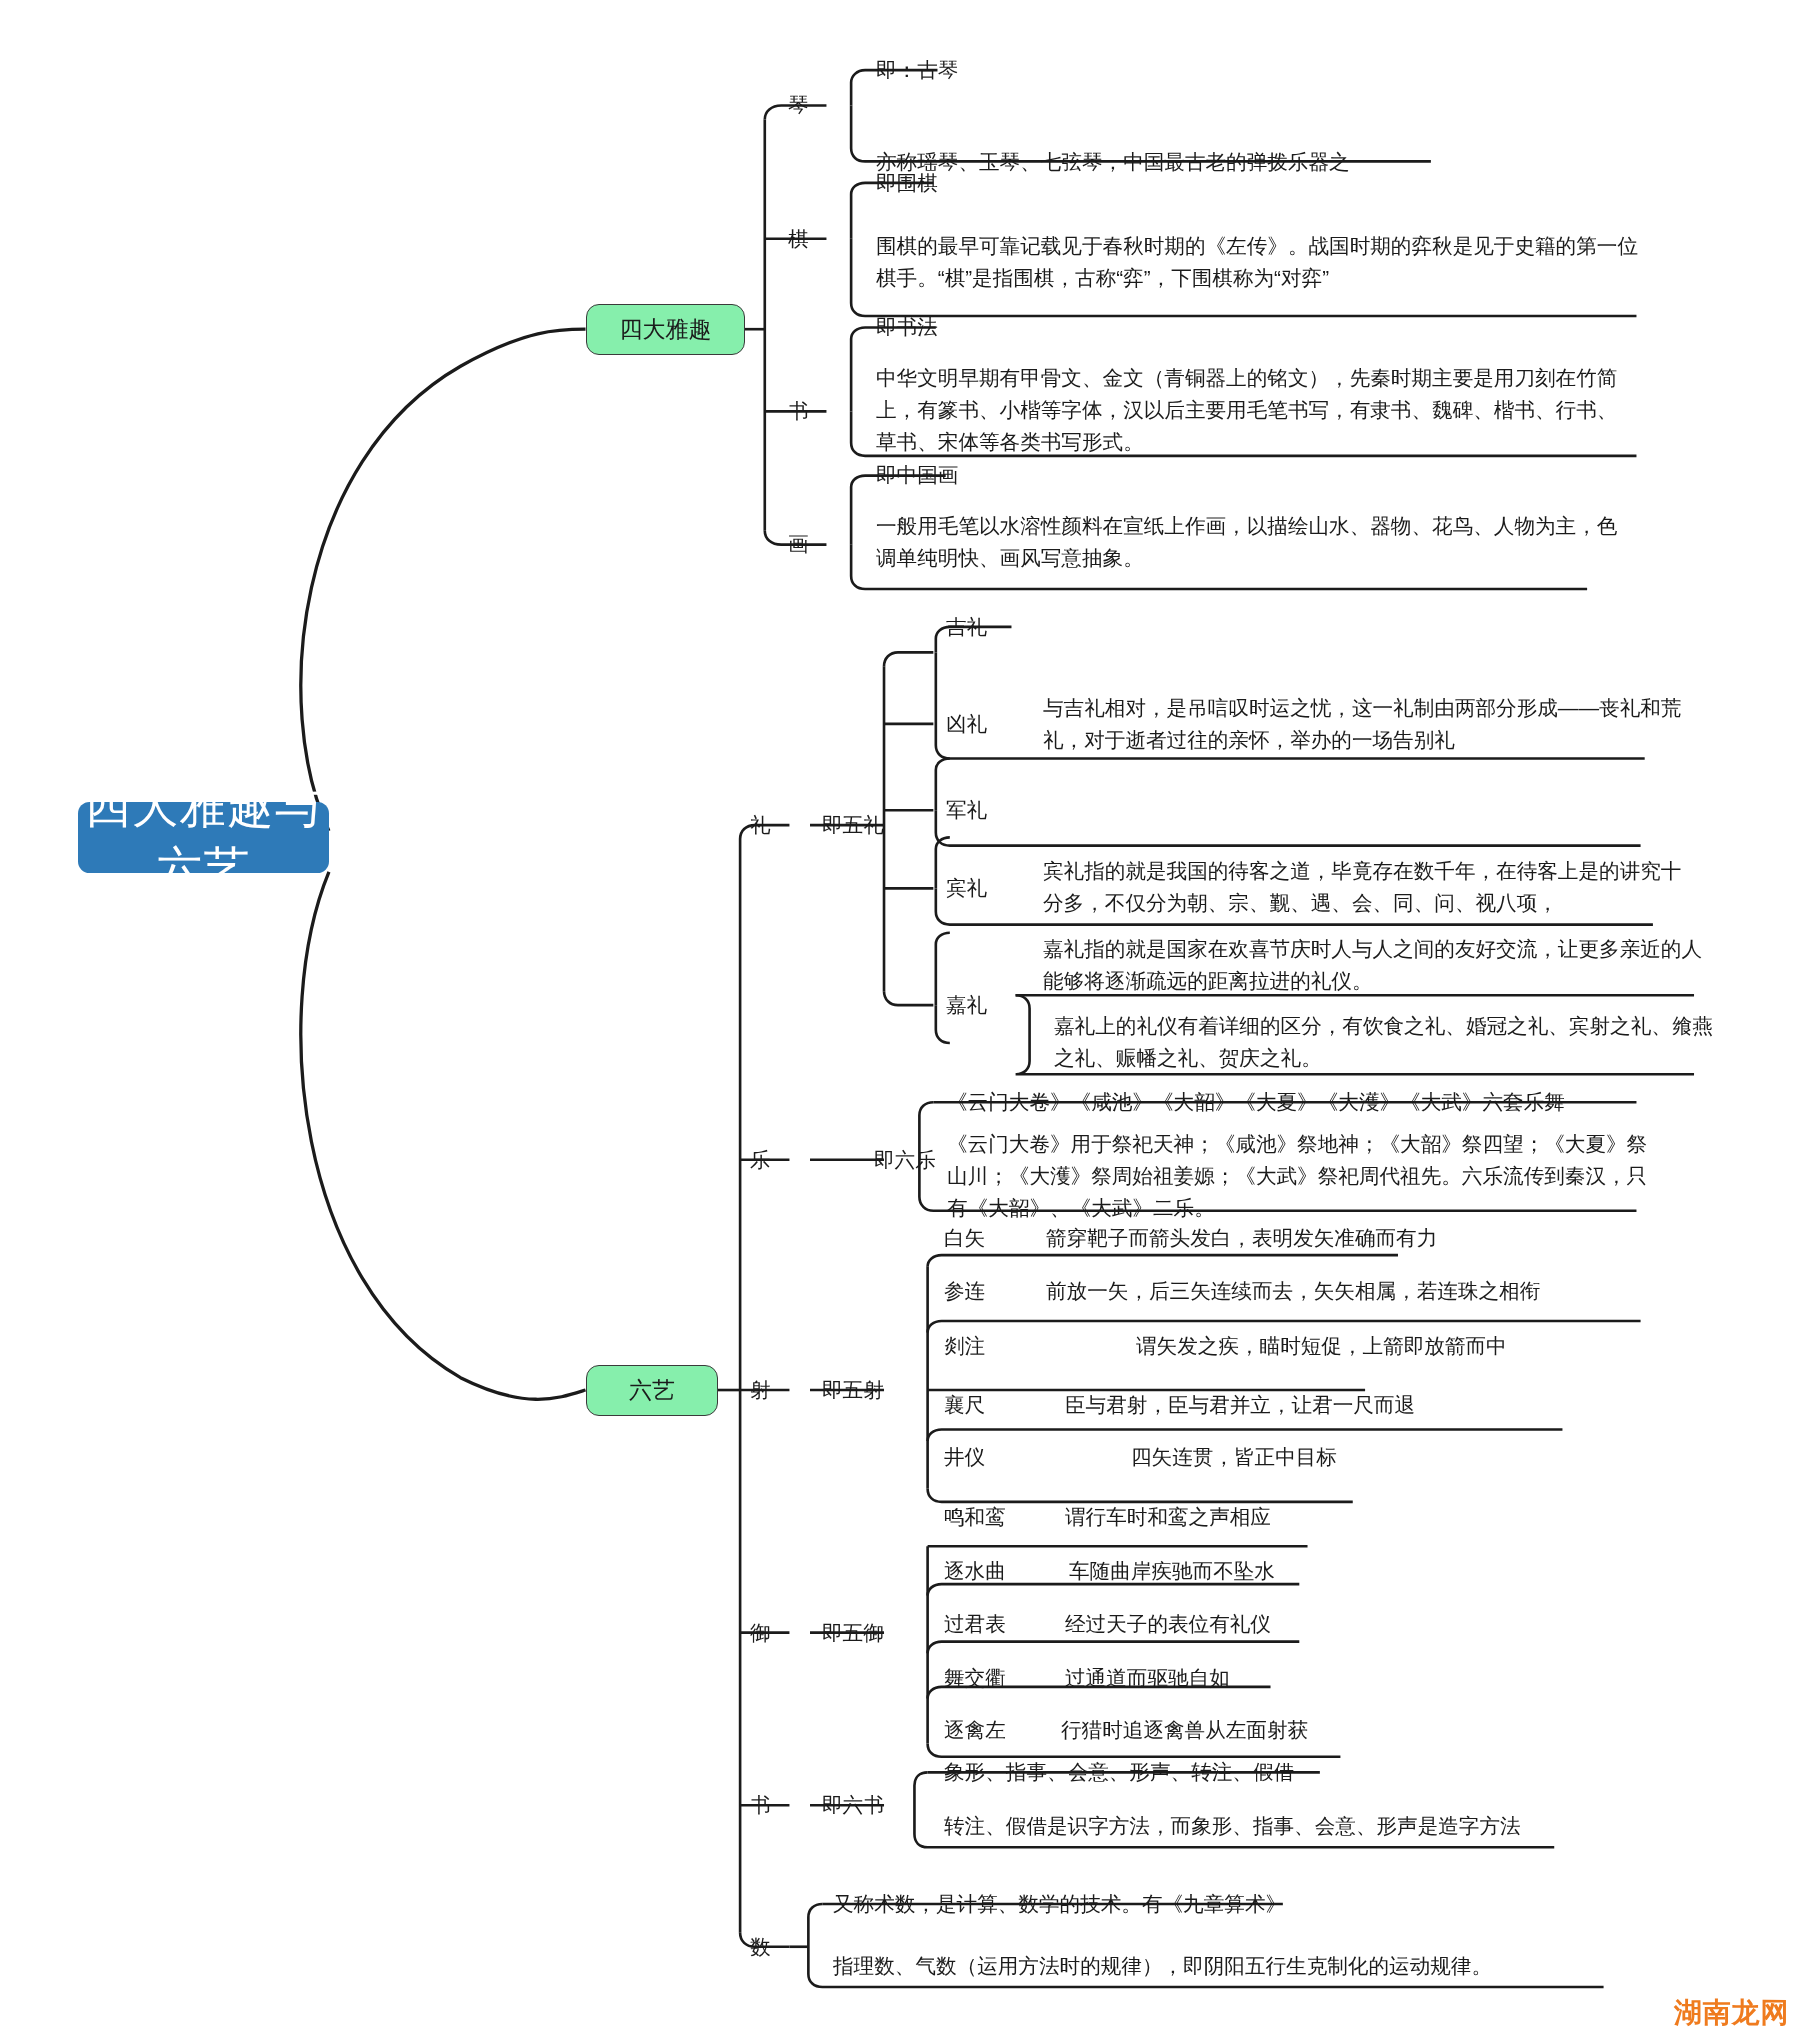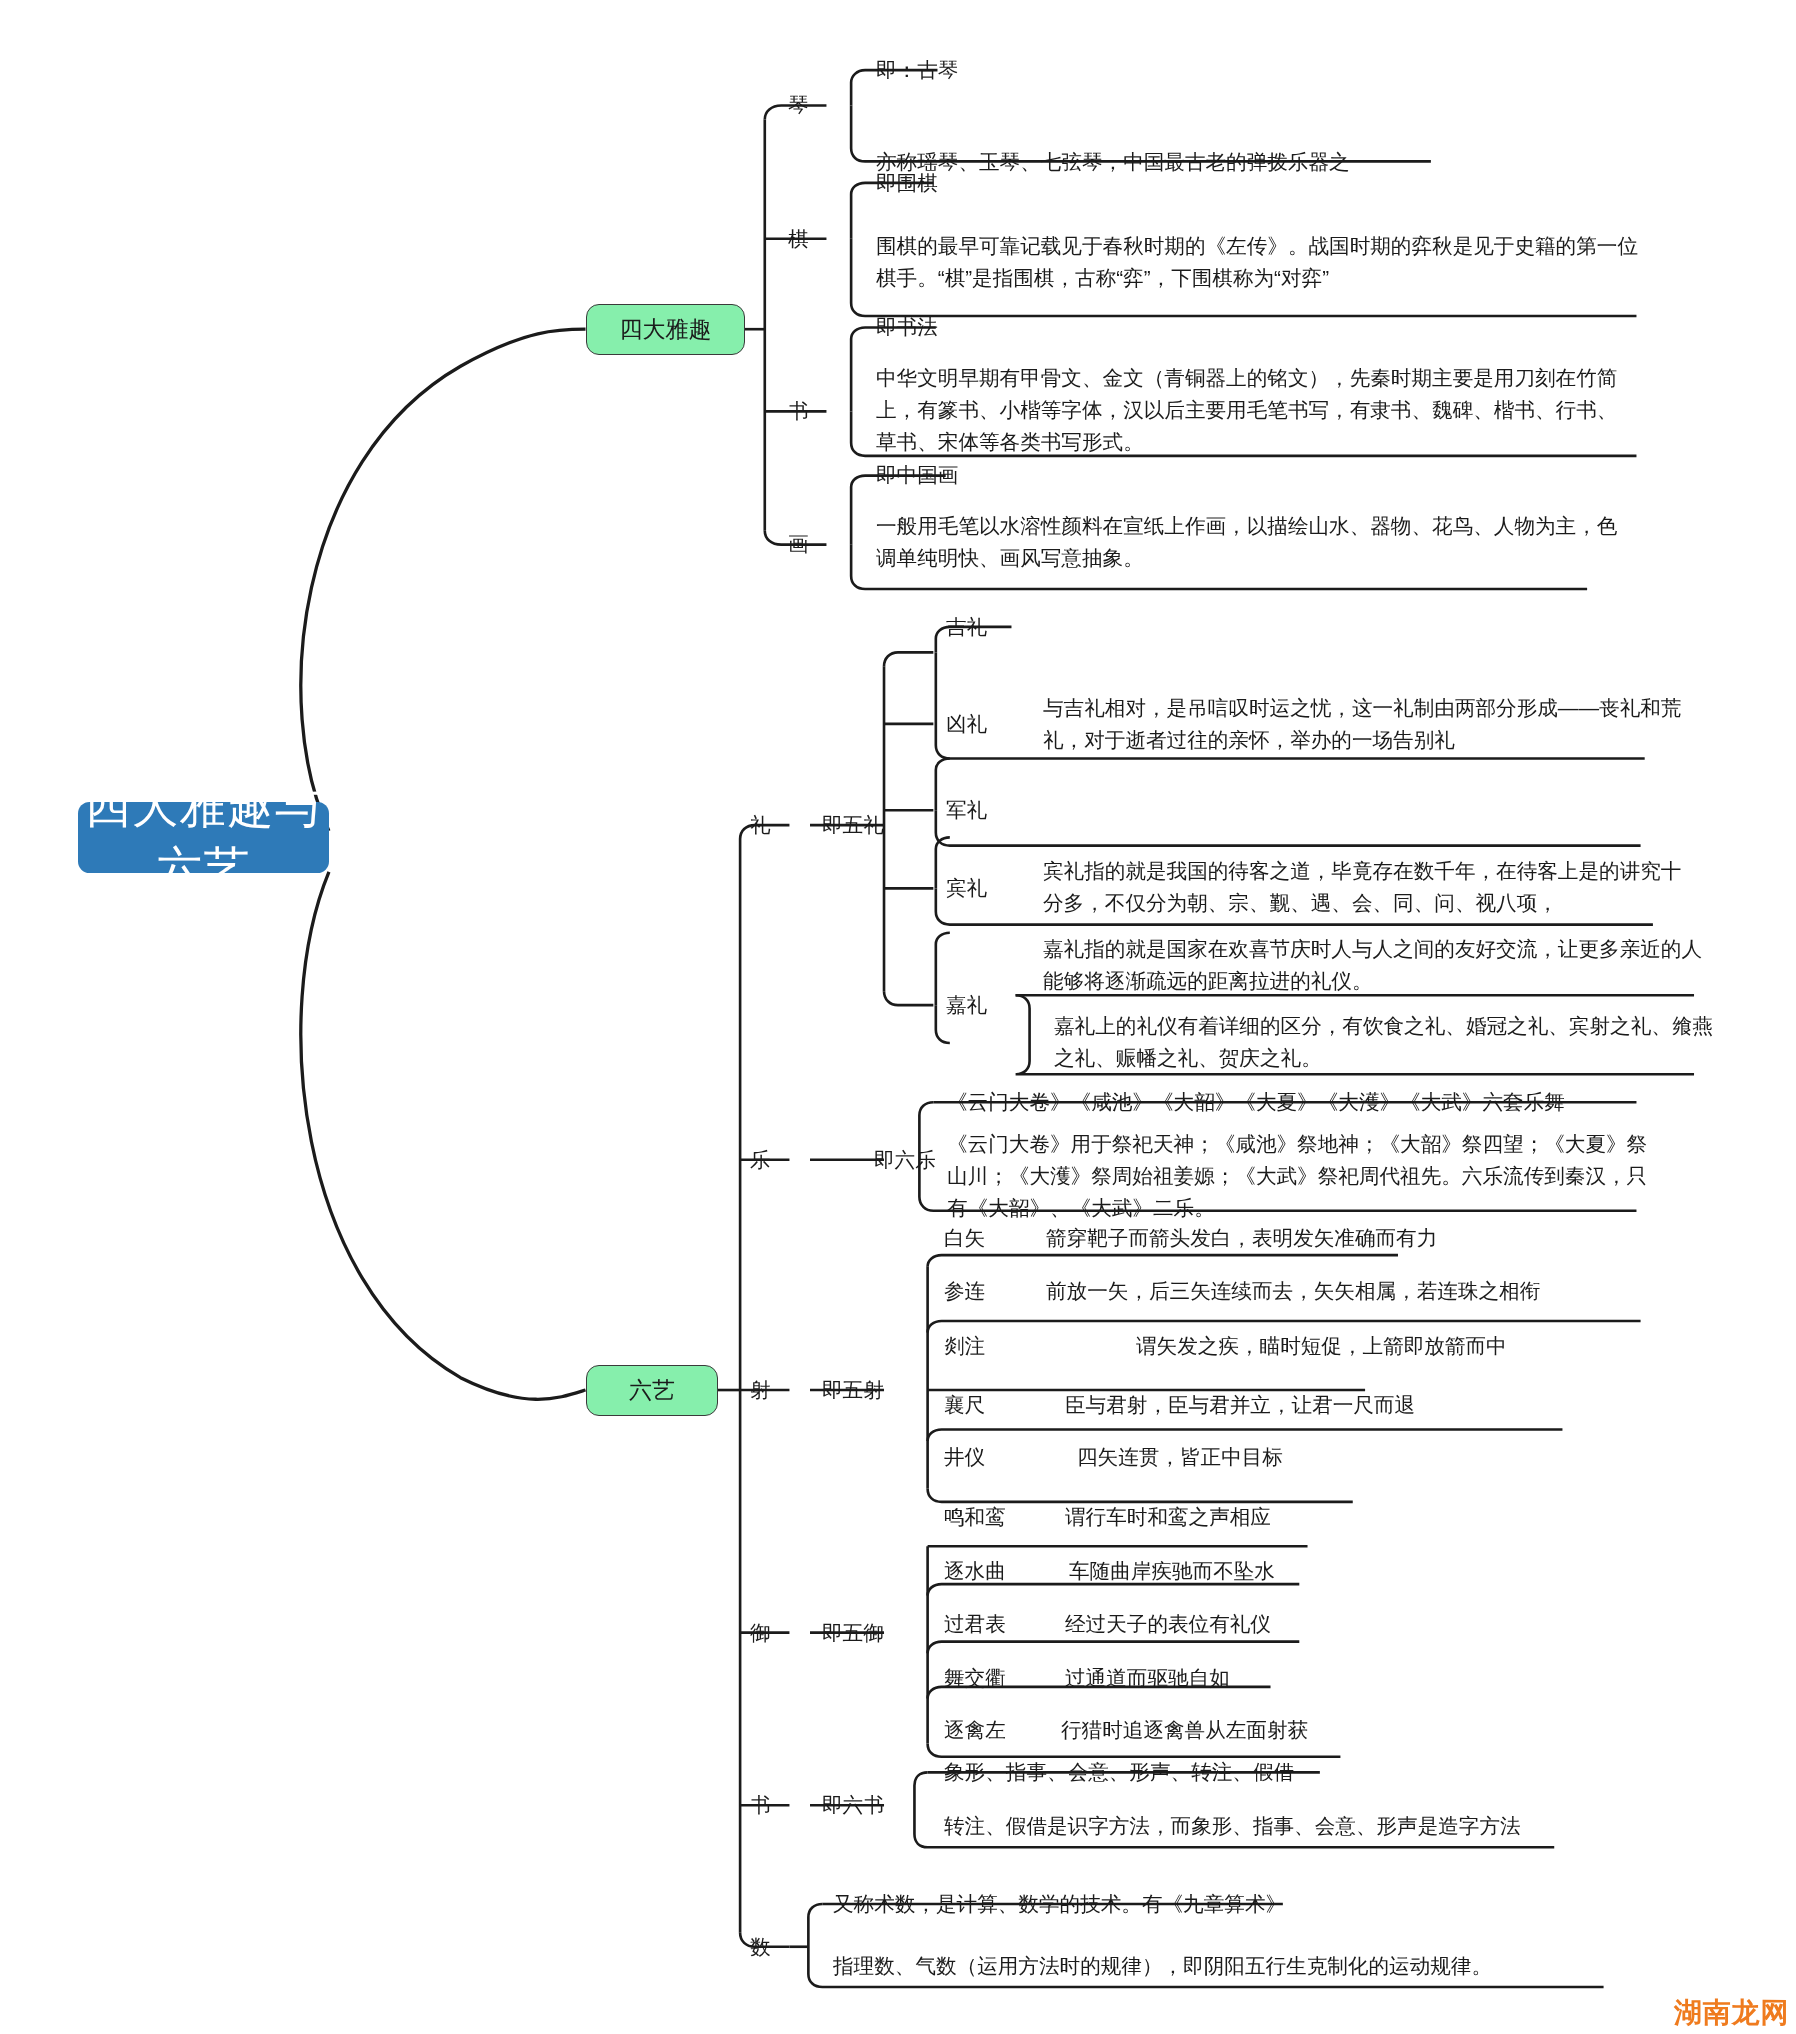--- a/index.html
+++ b/index.html
@@ -243,21 +243,21 @@
   <div class="key-label" style="left:944px; top:1291px; transform:translateY(-50%);">参连</div>
   <div class="leaf-text" style="left:1046px; top:1291px; transform:translateY(-50%);">前放一矢，后三矢连续而去，矢矢相属，若连珠之相衔</div>
 
   <div class="key-label" style="left:944px; top:1346px; transform:translateY(-50%);">剡注</div>
   <div class="leaf-text" style="left:1122px; top:1346px; transform:translateY(-50%);margin-left:14px;">谓矢发之疾，瞄时短促，上箭即放箭而中</div>
 
   <div class="key-label" style="left:944px; top:1405px; transform:translateY(-50%);">襄尺</div>
   <div class="leaf-text" style="left:1065px; top:1405px; transform:translateY(-50%);">臣与君射，臣与君并立，让君一尺而退</div>
 
   <div class="key-label" style="left:944px; top:1457px; transform:translateY(-50%);">井仪</div>
-  <div class="leaf-text" style="left:1077px; top:1457px; transform:translateY(-50%);">四矢连贯，皆正中目标</div>
+  <div class="leaf-text" style="left:1131px; top:1457px; transform:translateY(-50%);">四矢连贯，皆正中目标</div>
 
   <div class="key-label" style="left:750px; top:1633px; transform:translateY(-50%);">御</div>
   <div class="key-label" style="left:822px; top:1633px; transform:translateY(-50%);">即五御</div>
 
   <div class="key-label" style="left:944px; top:1517px; transform:translateY(-50%);">鸣和鸾</div>
   <div class="leaf-text" style="left:1065px; top:1517px; transform:translateY(-50%);">谓行车时和鸾之声相应</div>
 
   <div class="key-label" style="left:944px; top:1571px; transform:translateY(-50%);">逐水曲</div>
   <div class="leaf-text" style="left:1069px; top:1571px; transform:translateY(-50%);">车随曲岸疾驰而不坠水</div>
 

